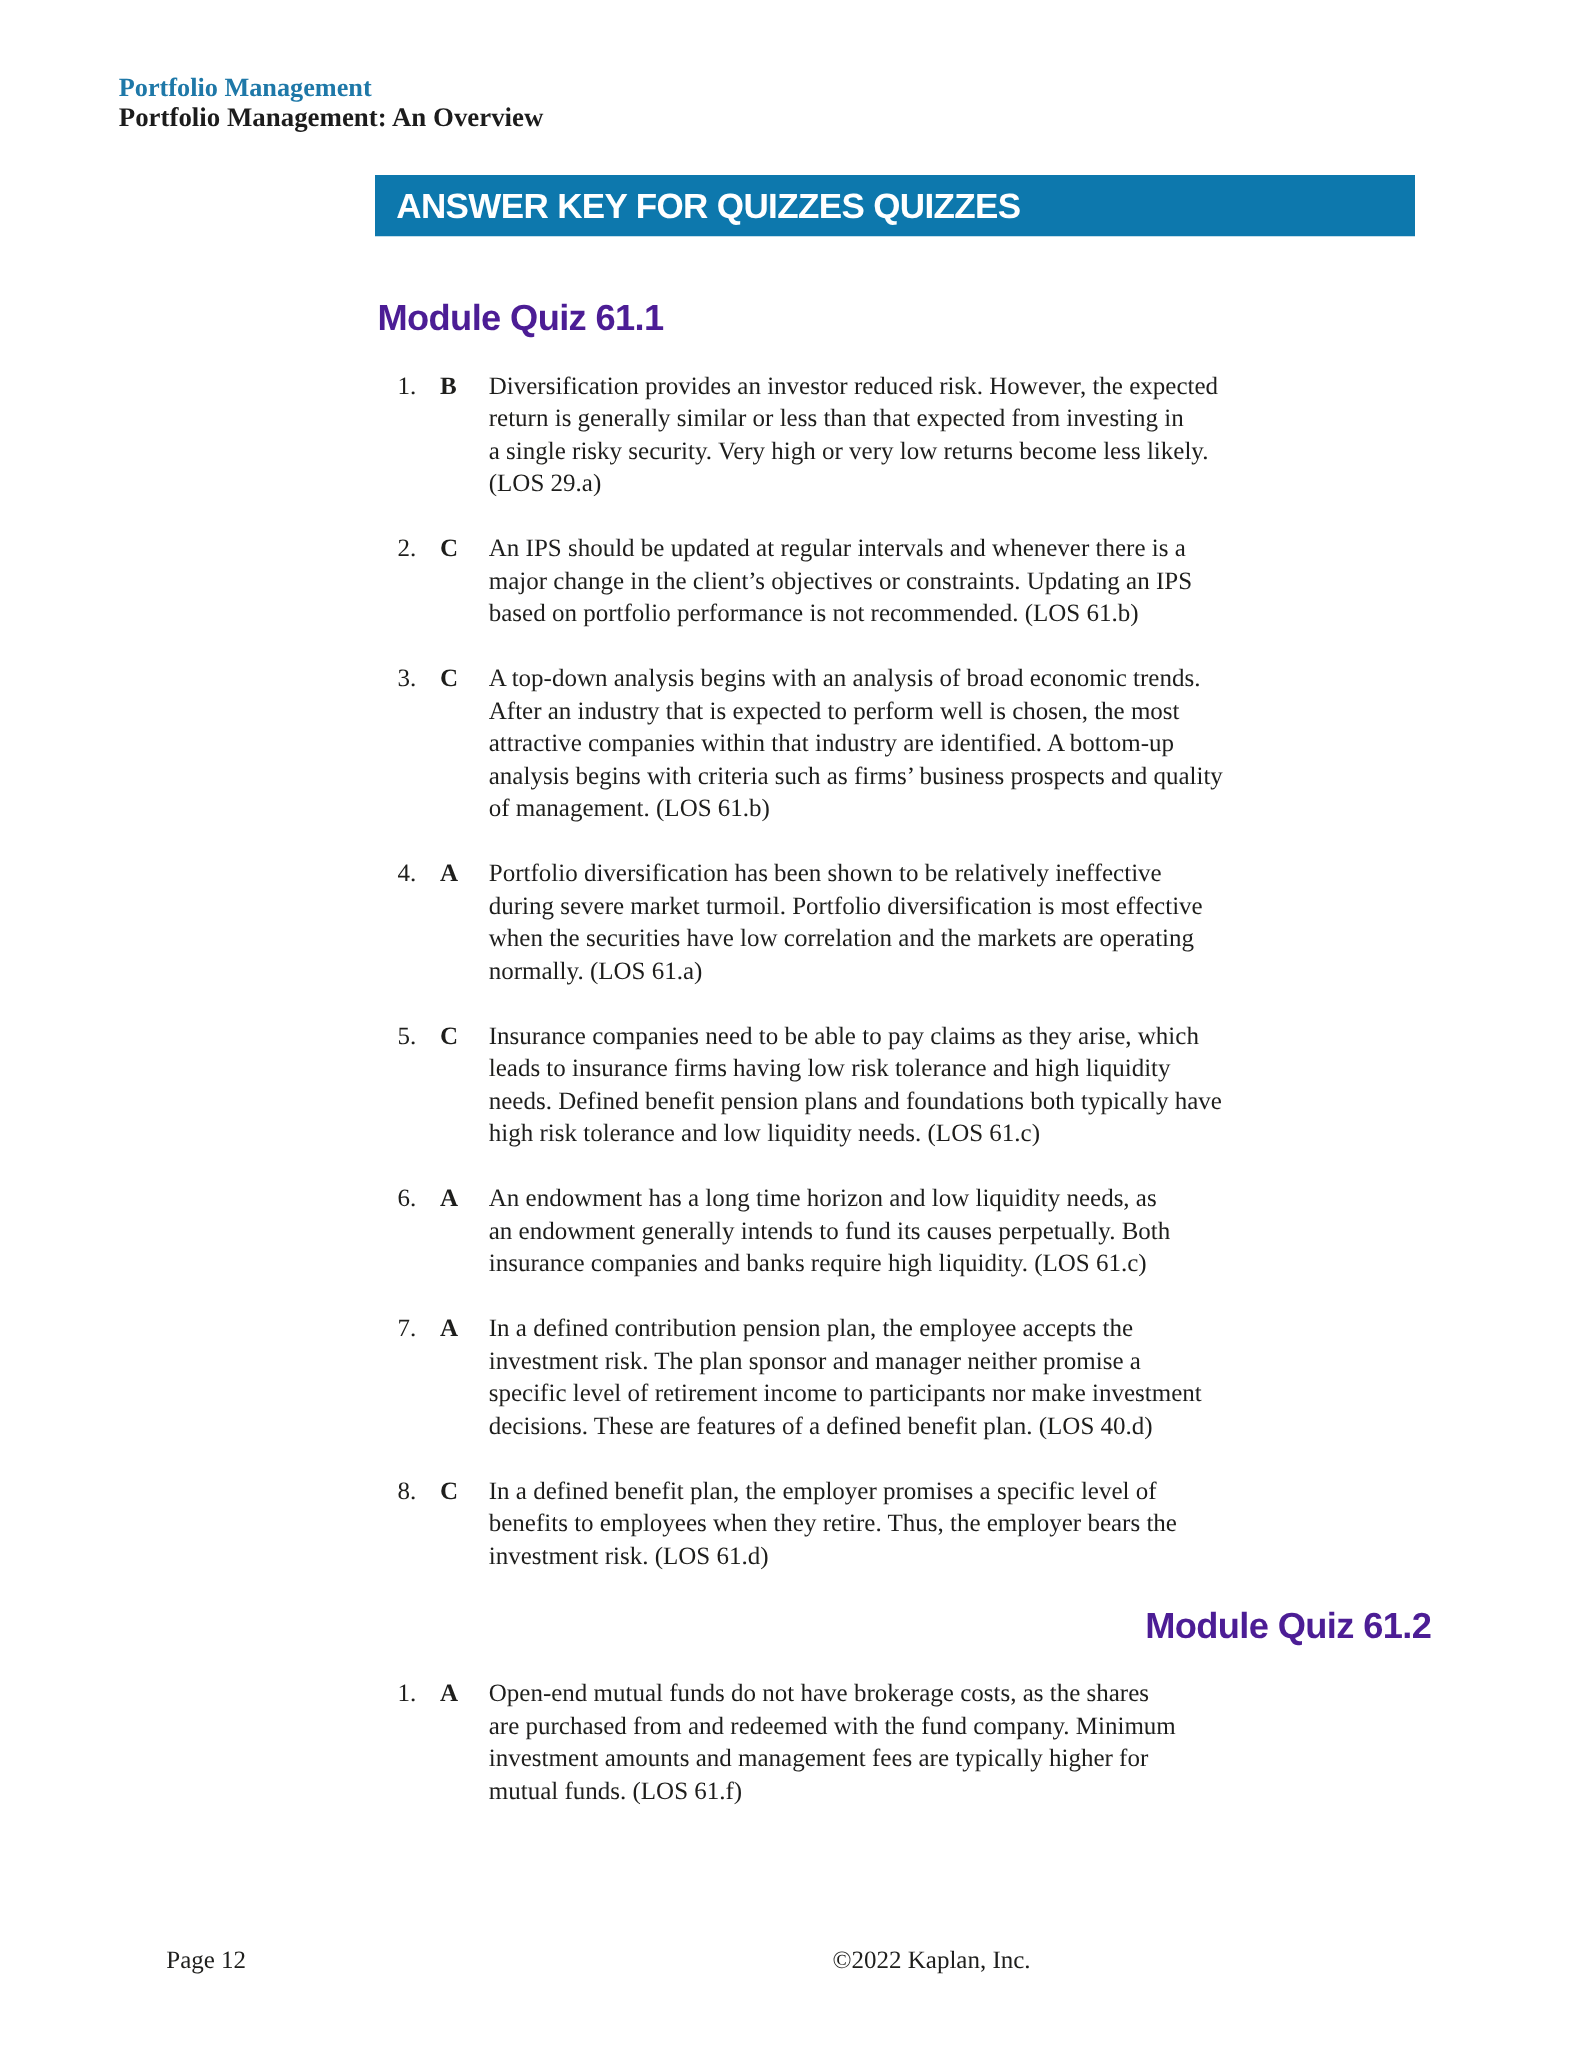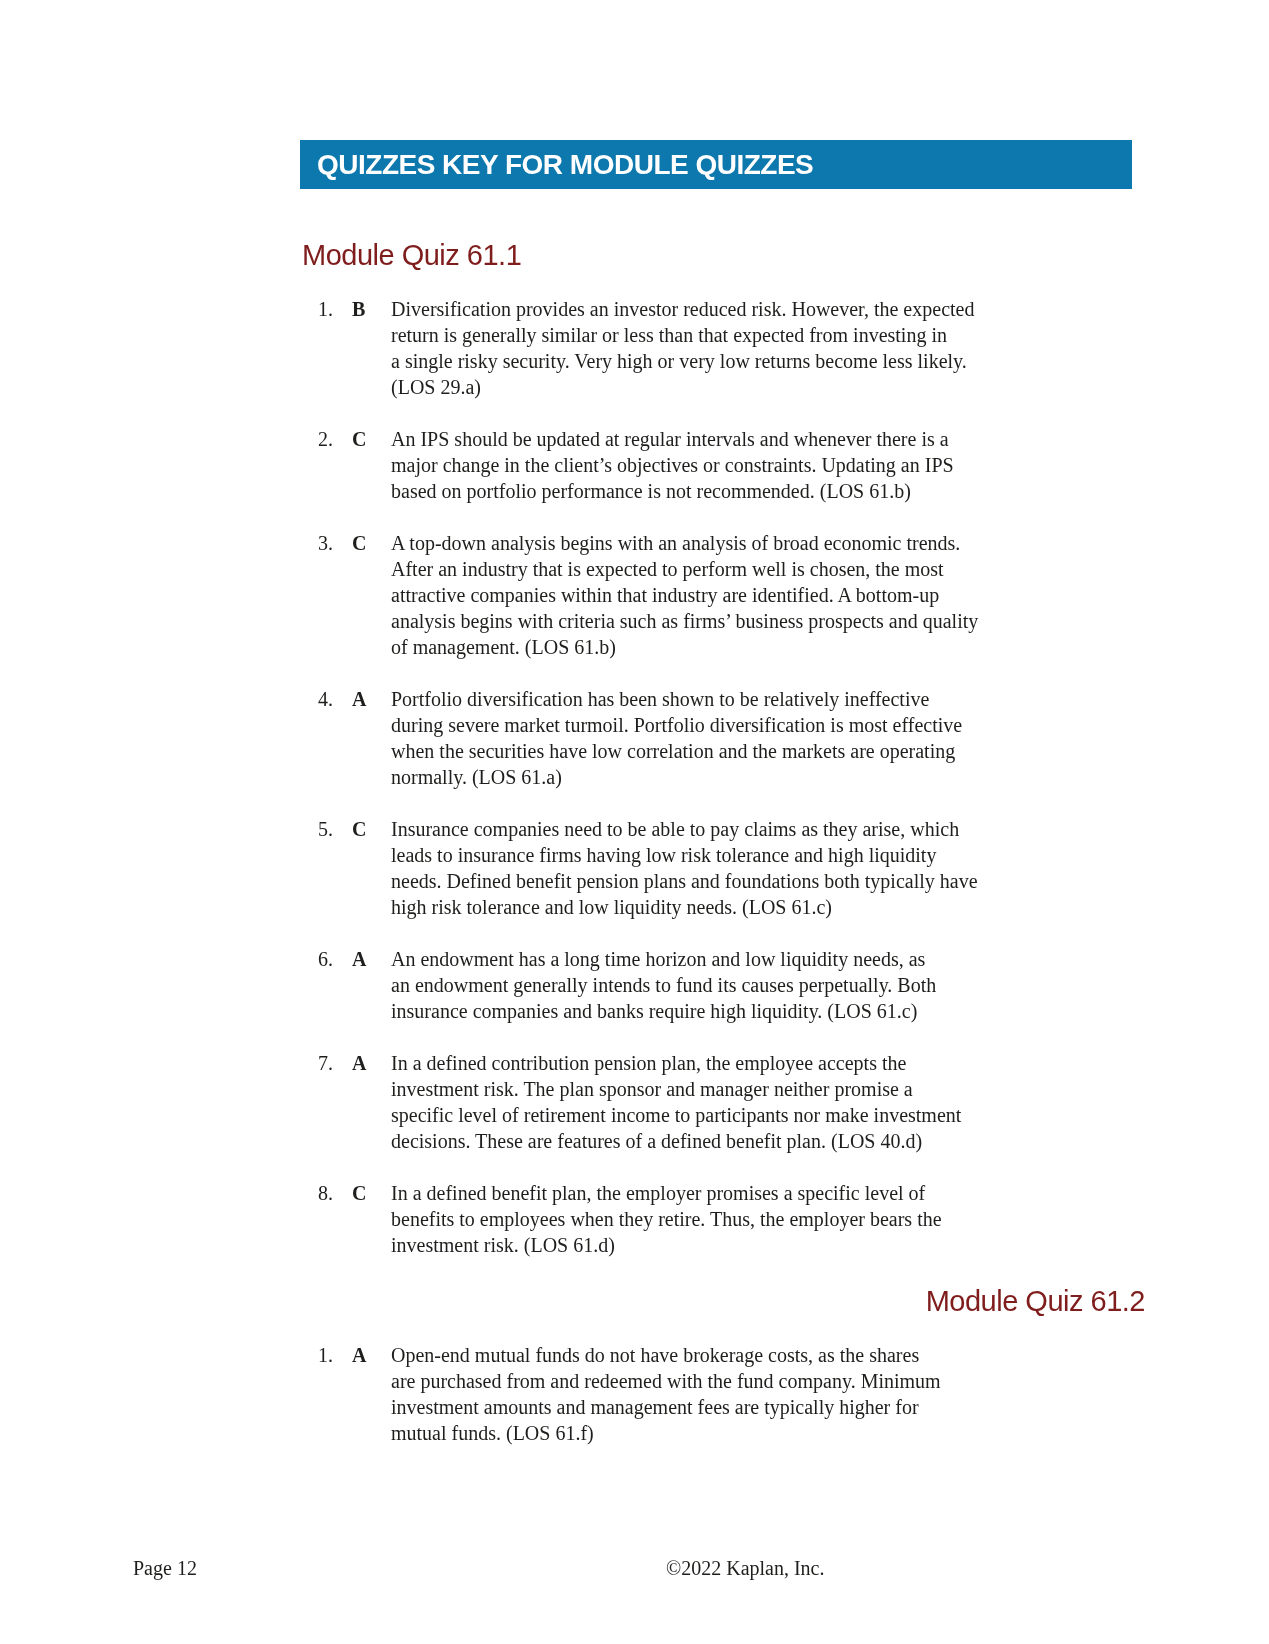--- a/index.html
+++ b/index.html
@@ -57,25 +57,25 @@
 
   
   .content {
     position: absolute;
     left: 300px;
     top: 238px;
     width: 845px;
   }
   .content h2 {
     font-family: "Liberation Sans", sans-serif;
-    font-weight: 400;
+    font-weight: 700;
     font-size: 29px;
     line-height: 34px;
     letter-spacing: -0.5px;
-    color: #7f1d1d;
+    color: #4c1d95;
     margin: 0 0 24px 2px;
   }
   .quiz + .quiz h2 { margin-top: 26px; text-align: right; }
 
   .answer-list {
     list-style: none;
     margin: 0;
     padding: 0;
   }
   .answer-item {
@@ -113,23 +113,27 @@
     left: 628px;
     font-size: 20px;
     line-height: 24px;
   }
 </style>
 </head>
 <body>
 
 <div class="page">
 
+  <header class="doc-header">
+    <div class="category">Portfolio Management</div>
+    <div class="reading-title">Portfolio Management: An Overview</div>
+  </header>
 
   <div class="banner">
-    <span class="banner-text">QUIZZES KEY FOR MODULE QUIZZES</span>
+    <span class="banner-text">ANSWER KEY FOR QUIZZES QUIZZES</span>
   </div>
 
   <main class="content">
 
     <section class="quiz">
       <h2>Module Quiz 61.1</h2>
       <ol class="answer-list">
         <li class="answer-item">
           <span class="num">1.</span>
           <span class="ans">B</span>

